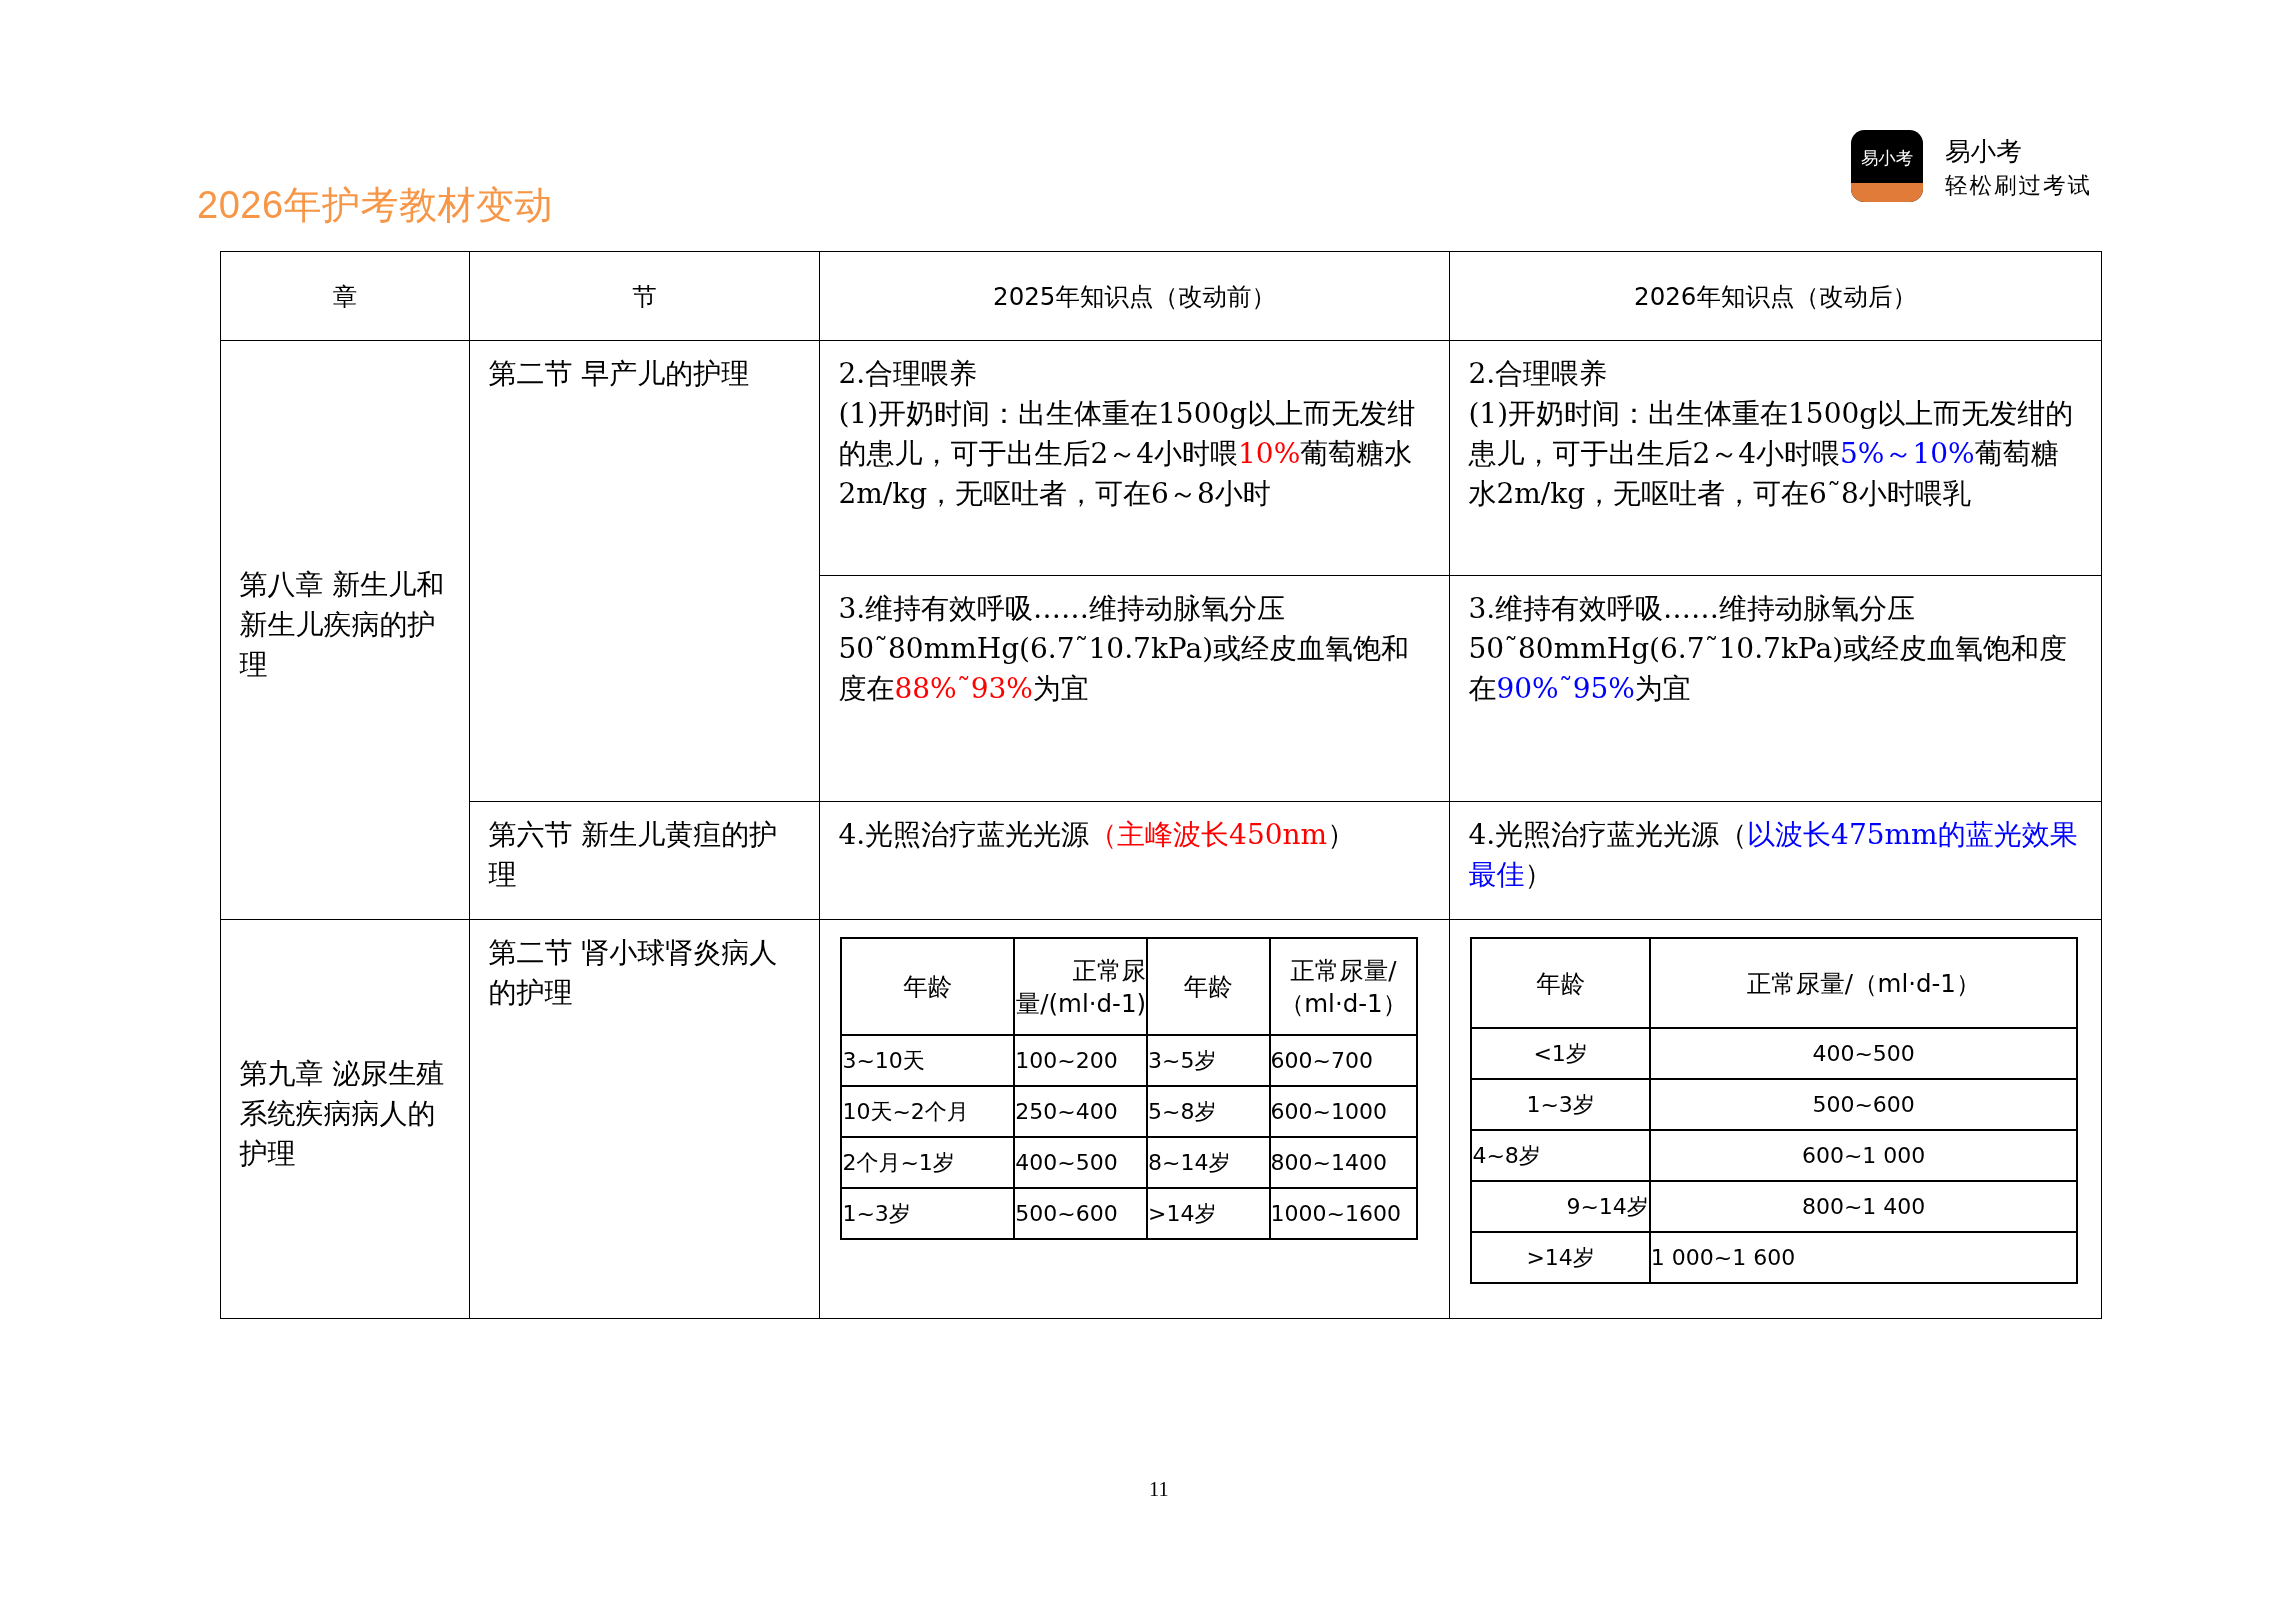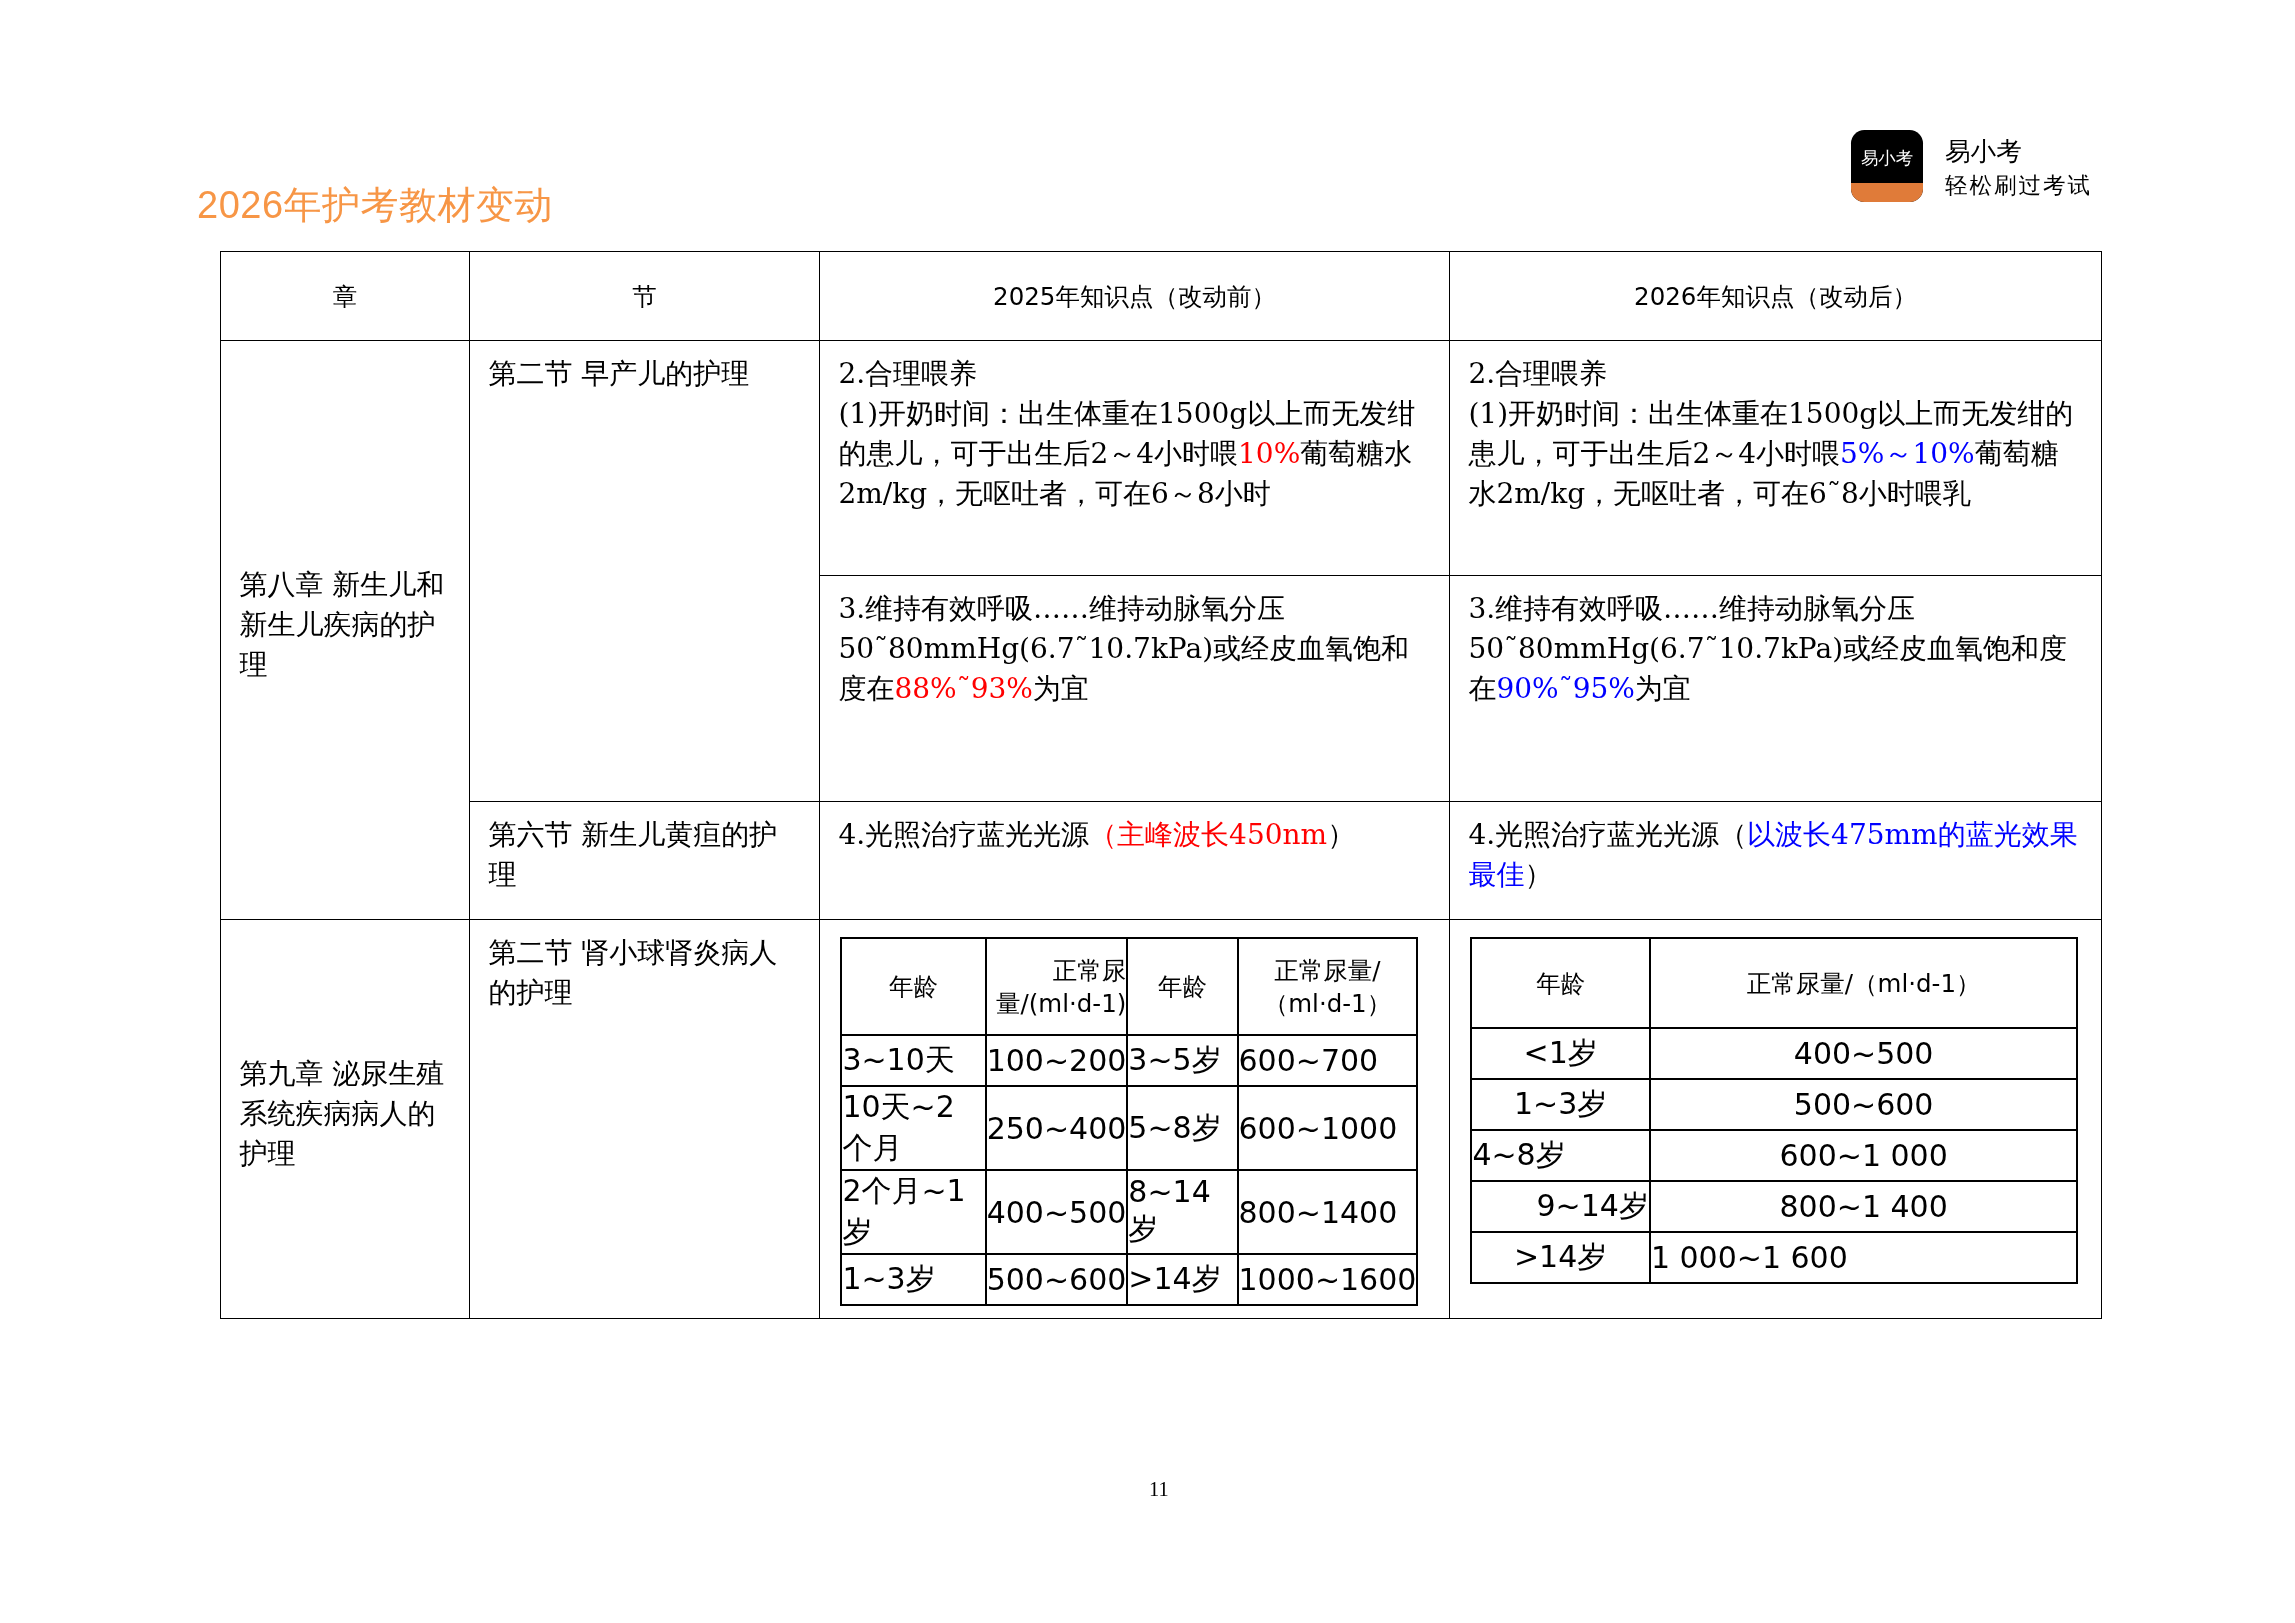--- a/index.html
+++ b/index.html
@@ -22,21 +22,21 @@
   table.main td, table.main th { border:1.5px solid #000; vertical-align:top; padding:0; }
   table.main th { font-weight:normal; font-size:24.5px; text-align:center; vertical-align:middle;
                   height:88px; font-family:"DejaVu Sans","Liberation Sans",sans-serif; }
   .cell { padding:13.3px 18.4px 10.2px 18.4px; font-size:28px; line-height:40px; }
   .chap { vertical-align:middle !important; }
   .chap .cell { padding-top:0; }
   .red { color:#FF0000; }
   .blue { color:#0000FF; }
 
   .subtbl { border-collapse:collapse; margin:7.2px 0 0 0; font-family:"DejaVu Sans","Liberation Sans",sans-serif; }
-  .subtbl td, .subtbl th { border:2.6px solid #000 !important; padding:0 10.2px; font-size:30px; height:49px;
+  .subtbl td, .subtbl th { border:2.6px solid #000 !important; padding:0 10.2px; font-size:22px; height:49px;
                           vertical-align:middle !important; }
   .subtbl th { font-weight:bold; text-align:center; }
   .page-num { position:absolute; left:1149px; top:1478px; font-size:20.4px;
               font-family:Liberation Serif, serif; }
 </style>
 </head>
 <body>
 
 <div class="title">2026年护考教材变动</div>
 

